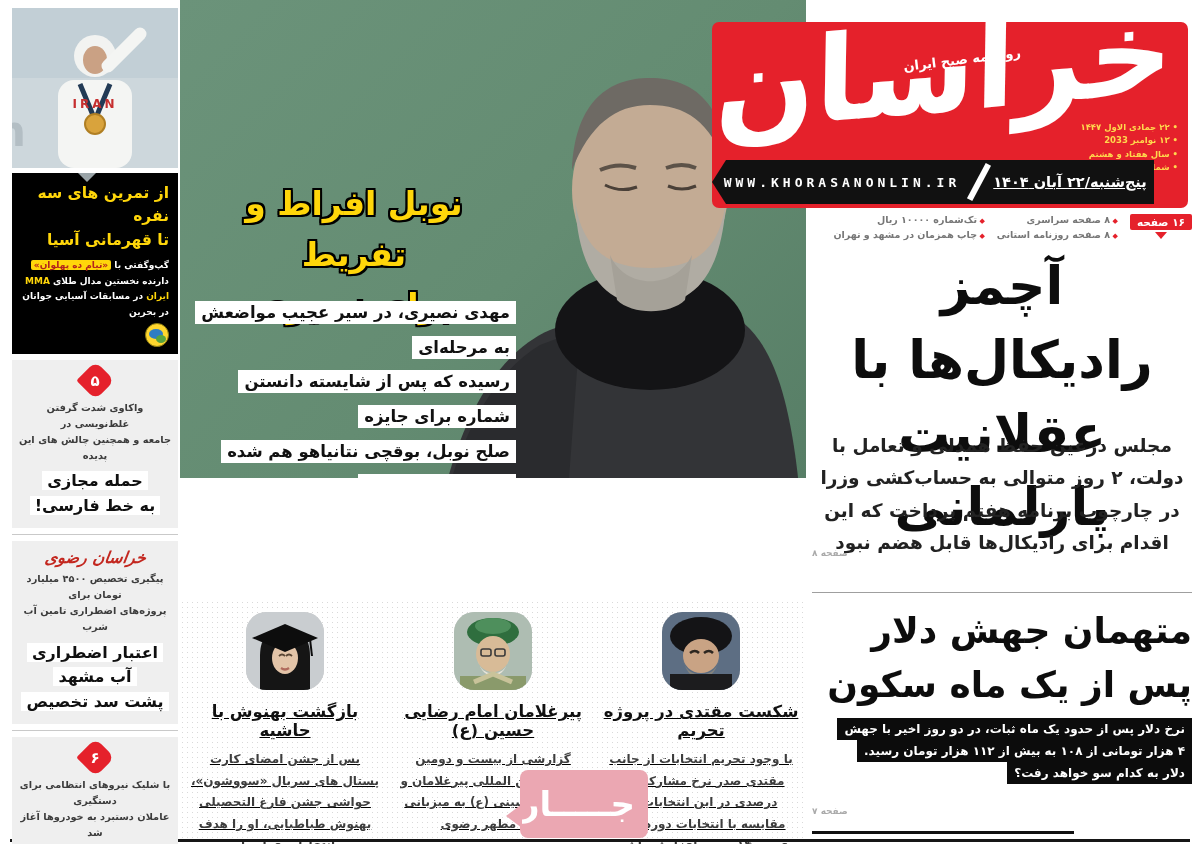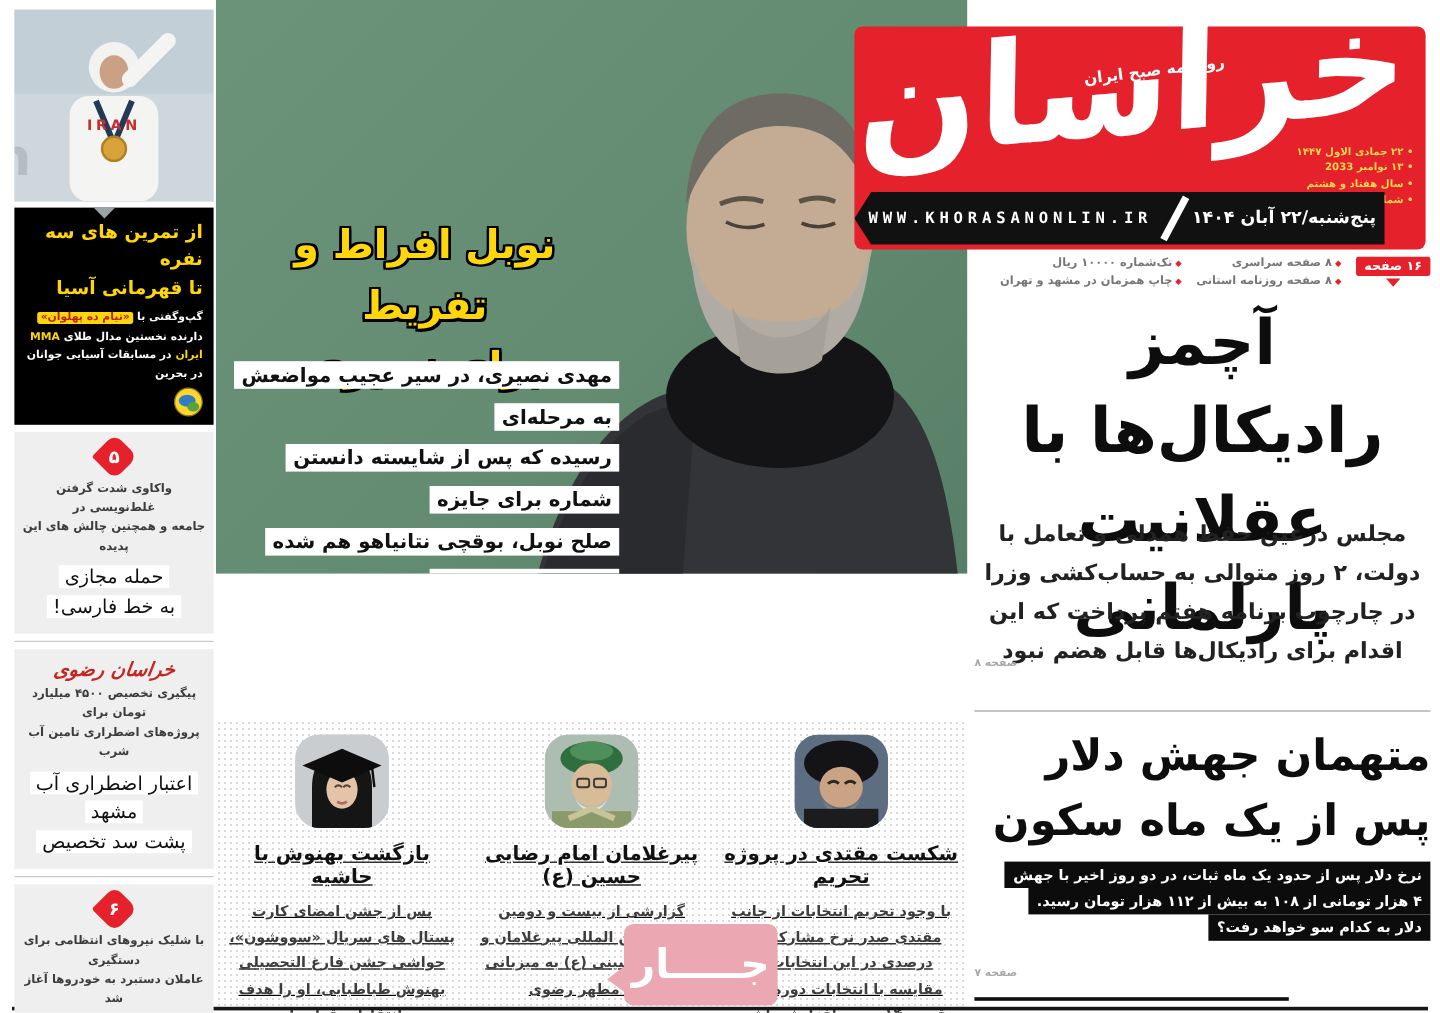--- a/index.html
+++ b/index.html
@@ -26,21 +26,21 @@
   
   #masthead{left:712px;top:22px;width:476px;height:186px;background:#e5212b;border-radius:7px;}
   #masthead-tagline{top:30px;left:150px;width:200px;text-align:center;color:#fff;font-size:13px;font-weight:bold;transform:rotate(-7deg);}
   #masthead-logo{top:-22px;right:14px;width:440px;text-align:center;color:#fff;font-size:118px;font-weight:bold;transform:rotate(-5deg) skewX(-6deg);letter-spacing:4px;}
   #masthead-dates{right:10px;bottom:34px;text-align:right;font-size:8.5px;color:#ffd84d;line-height:1.55;font-weight:bold;}
   #masthead-dates div::before{content:"• ";color:#ffd84d;}
   #masthead-bar{left:0;right:34px;bottom:4px;height:44px;background:#111;display:flex;align-items:center;direction:ltr;
     clip-path:polygon(0 50%,14px 0,100% 0,100% 100%,14px 100%);}
   #masthead-url{flex:1;color:#fff;font-size:13px;font-weight:bold;letter-spacing:4px;text-align:center;font-family:"DejaVu Sans Mono","Liberation Mono",monospace;}
   #masthead-slash{width:6px;height:40px;background:#fff;transform:rotate(28deg);margin:0 4px;}
-  #masthead-date{width:168px;text-align:center;color:#fff;font-size:14.5px;font-weight:bold;direction:rtl;}
+  #masthead-date{width:168px;text-align:center;color:#fff;font-size:14.5px;font-weight:bold;direction:rtl;text-decoration:underline;}
 
   
   #info-row{left:820px;top:214px;width:372px;display:flex;direction:rtl;gap:12px;align-items:flex-start;font-size:9.5px;color:#777;font-weight:bold;}
   #pages-badge-wrap{display:flex;flex-direction:column;align-items:center;}
   #pages-badge{background:#e5212b;color:#fff;font-size:10.5px;font-weight:bold;padding:2px 7px;border-radius:2px;}
   #pages-badge-arrow{width:0;height:0;border-left:6px solid transparent;border-right:6px solid transparent;border-top:7px solid #e5212b;margin-top:2px;}
   .meta-col div{margin-bottom:4px;}
   .meta-col div::before{content:"◆ ";color:#e5212b;font-size:7px;}
 
   
@@ -59,41 +59,41 @@
   
   #bottom-row{left:180px;top:600px;width:626px;height:240px;display:flex;direction:rtl;justify-content:space-between;padding:0 4px;box-sizing:border-box;}
   .story{width:202px;text-align:center;padding-top:12px;text-decoration:underline;}
   .story .thumb{width:78px;height:78px;border-radius:26%;overflow:hidden;margin:0 auto;background:#ccc;}
   .story h3{margin:12px 0 0;font-size:16.5px;font-weight:bold;color:#111;}
   .story p{margin:9px 6px 0;font-size:12px;font-weight:bold;color:#3d3d3d;line-height:1.8;}
   .kr-logo{color:#c3271f;font-style:italic;font-weight:bold;}
   .story .kr-logo{display:inline-block;margin-top:8px;font-size:15px;transform:skewX(-8deg);}
 
   
-  #ad-banner{left:520px;top:770px;width:128px;height:68px;background:#eba7b2;border-radius:8px;display:flex;align-items:center;justify-content:center;z-index:5;}
+  #ad-banner{left:520px;top:770px;width:128px;height:68px;background:#eba7b2;border-radius:8px;display:flex;align-items:center;justify-content:flex-end;z-index:5;}
   #ad-banner::before{content:"";position:absolute;left:-14px;bottom:10px;border-top:12px solid transparent;border-bottom:12px solid transparent;border-right:16px solid #eba7b2;}
   #ad-banner span{color:#fff;font-size:34px;font-weight:bold;letter-spacing:-2px;}
 
   #bottom-line{left:10px;top:839px;width:1180px;height:3px;background:#161616;}
 
   
   #col-left{left:12px;top:8px;width:166px;}
   #athlete-photo{width:166px;height:160px;background:#cdd7dc;overflow:hidden;position:relative;}
   #red-box{margin-top:5px;background:#000000;padding:9px 9px 7px;position:relative;}
   #red-box .notch{position:absolute;top:0;left:66px;border-left:9px solid transparent;border-right:9px solid transparent;border-top:9px solid #9aa4a8;}
   #red-box h2{margin:0;font-size:15.5px;line-height:1.5;color:#ffd60a;font-weight:bold;text-align:right;}
   #red-box p{margin:6px 0 0;font-size:9px;line-height:1.75;color:#fff;font-weight:bold;text-align:right;}
   #red-box .hl-name{background:#ffd60a;color:#b3231c;padding:0 3px;border-radius:2px;}
   #red-box .hl-mma{color:#ffd60a;}
   #red-box .mascot{width:22px;height:22px;margin-top:2px;}
   .panel{margin-top:6px;background:#efefef;padding:7px 6px 9px;text-align:center;}
   .panel .badge{width:27px;height:27px;margin:0 auto 6px;background:#e5212b;border-radius:8px 8px 8px 2px;transform:rotate(45deg);display:flex;align-items:center;justify-content:center;}
   .panel .badge b{transform:rotate(-45deg);color:#fff;font-size:15px;}
   .panel .kicker{font-size:9.8px;font-weight:bold;color:#3c3c3c;line-height:1.65;}
-  .panel h3{margin:5px 0 0;font-size:16px;line-height:1.55;color:#101010;font-weight:normal;}
+  .panel h3{margin:5px 0 0;font-size:16px;line-height:1.55;color:#101010;font-weight:bold;}
   .panel h3 span{background:#fff;padding:0 5px;box-decoration-break:clone;}
   .panel .kr-logo{font-size:16px;display:inline-block;transform:skewX(-8deg);margin-bottom:4px;}
   .divider-l{border-top:1px solid #c9c9c9;margin-top:6px;}
 
   svg{display:block;}
 </style>
 </head>
 <body>
 
 <div class="abs" id="lead-photo">

